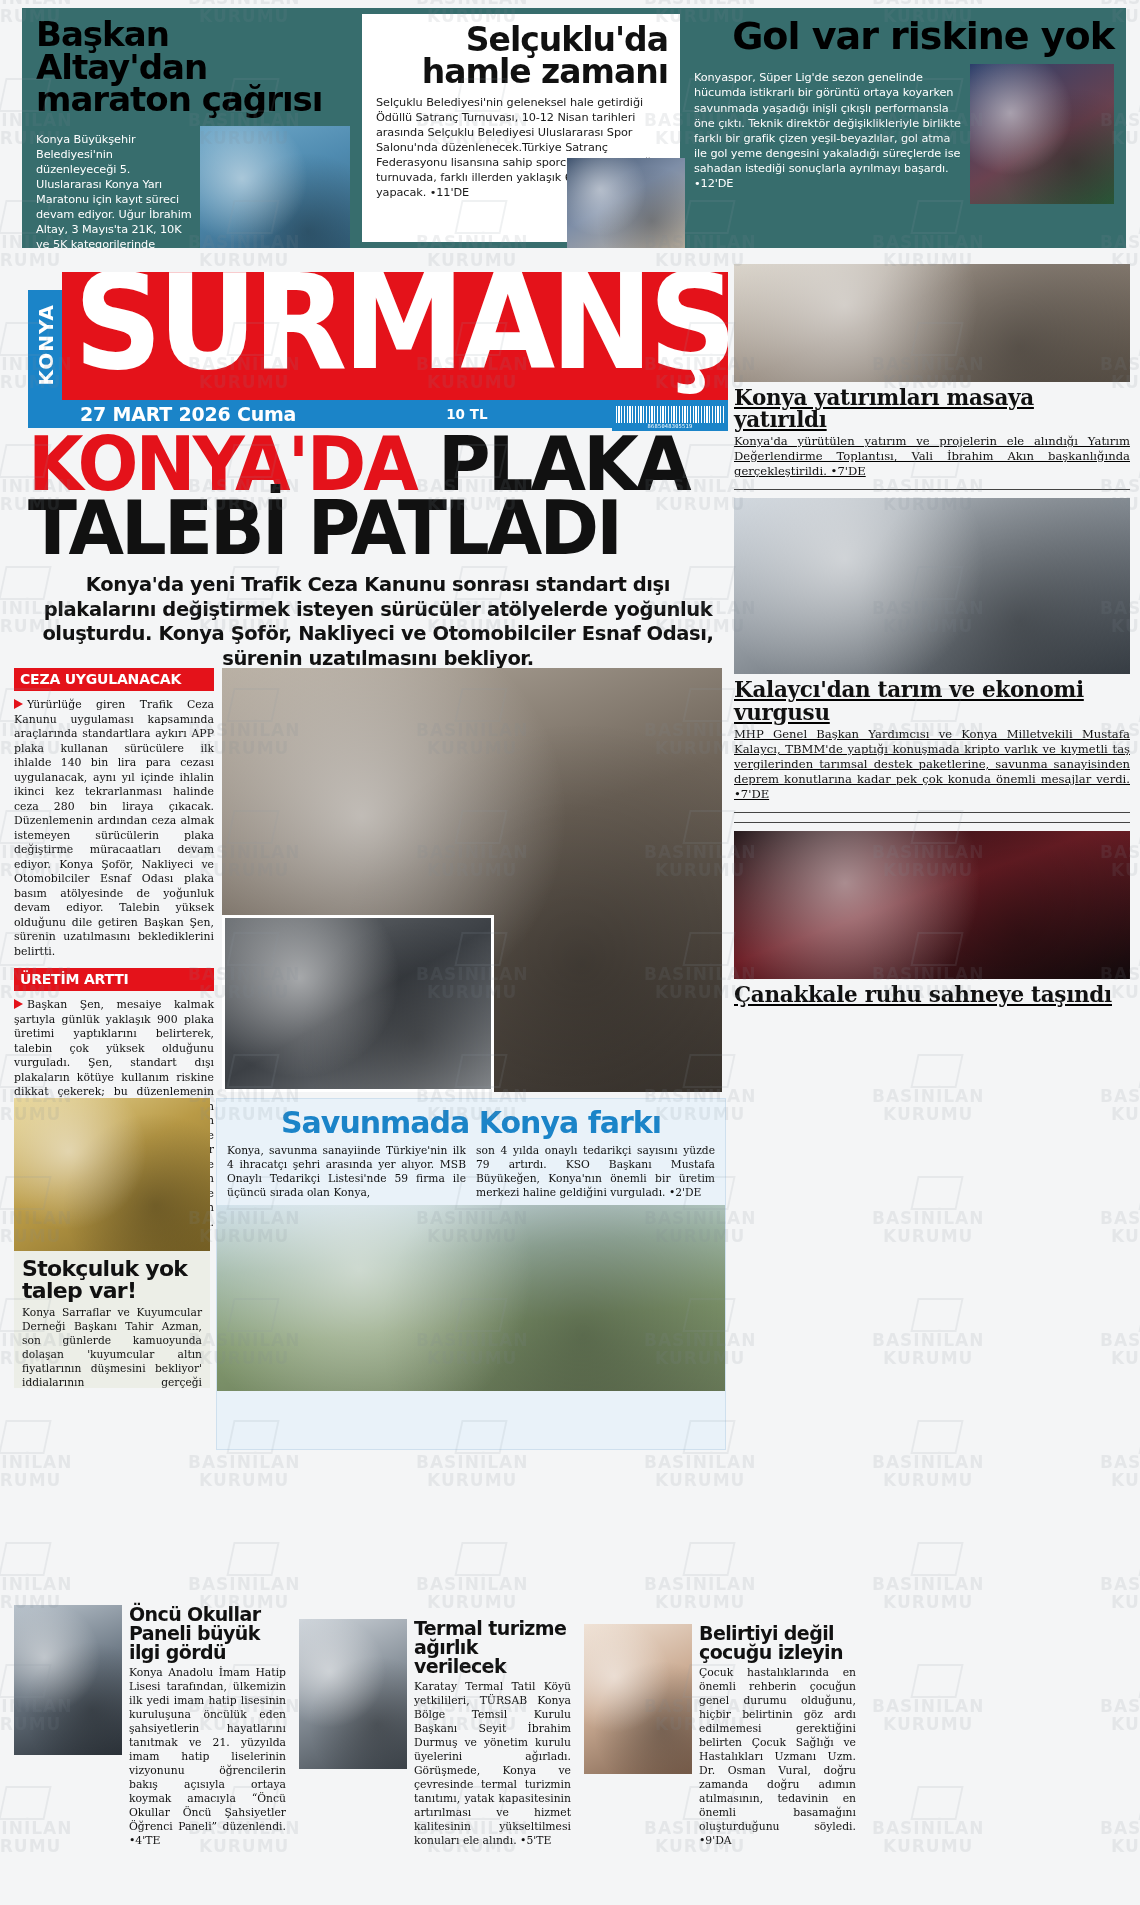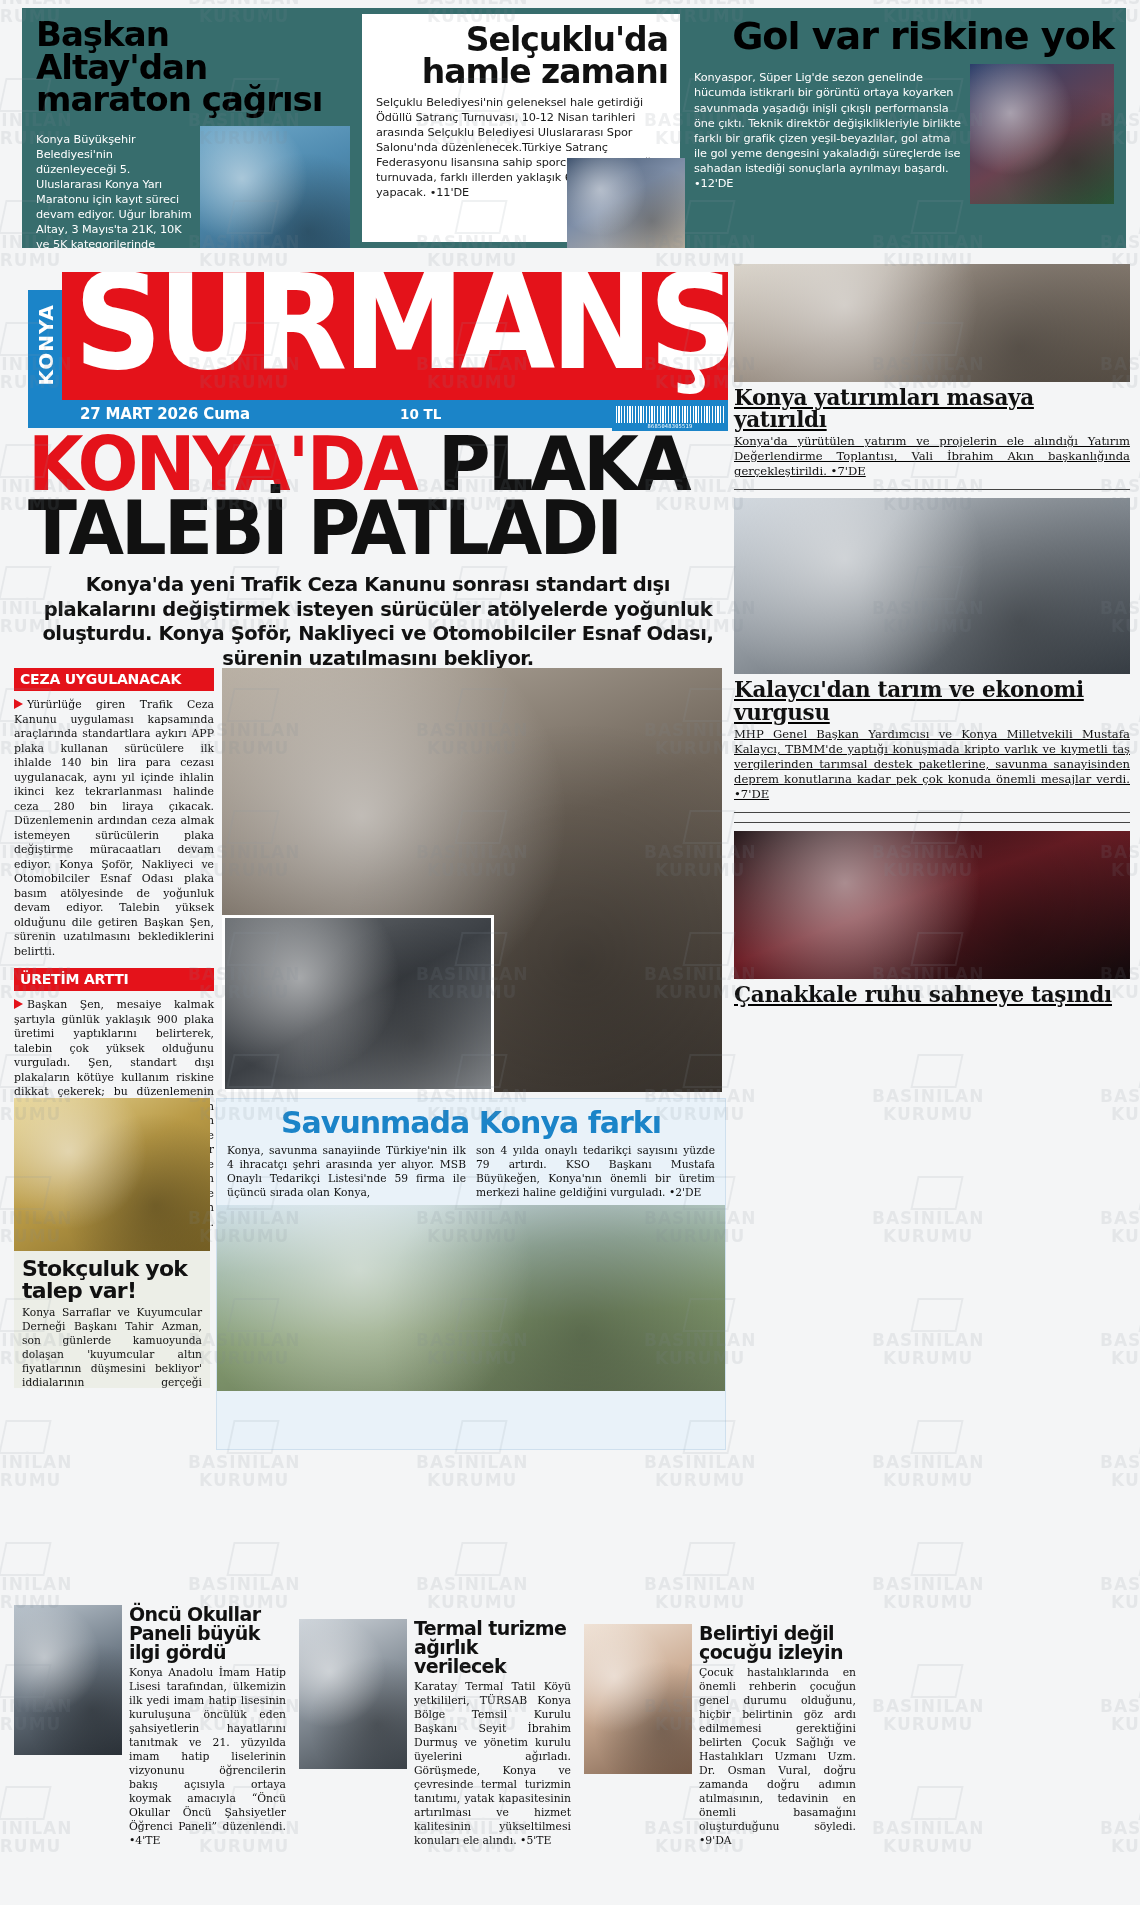--- a/index.html
+++ b/index.html
@@ -130,21 +130,21 @@
   }
   .mh-bluebar {
     position: absolute; left: 0; top: 128px;
     width: 700px; height: 28px;
     background: #1b84c8;
     display: flex; align-items: center;
     color: #fff;
   }
   .mh-date {
     font-family: "DejaVu Sans", sans-serif;
-    font-weight: 800; font-size: 15px; letter-spacing: -.2px;
+    font-weight: 800; font-size: 19px; letter-spacing: -.2px;
     margin-left: 52px;
   }
   .mh-price {
     font-family: "DejaVu Sans", sans-serif;
     font-weight: 800; font-size: 13.5px;
     margin-left: 150px;
   }
   .barcode {
     position: absolute; left: 612px; top: 403px;
     width: 116px; height: 28px;

